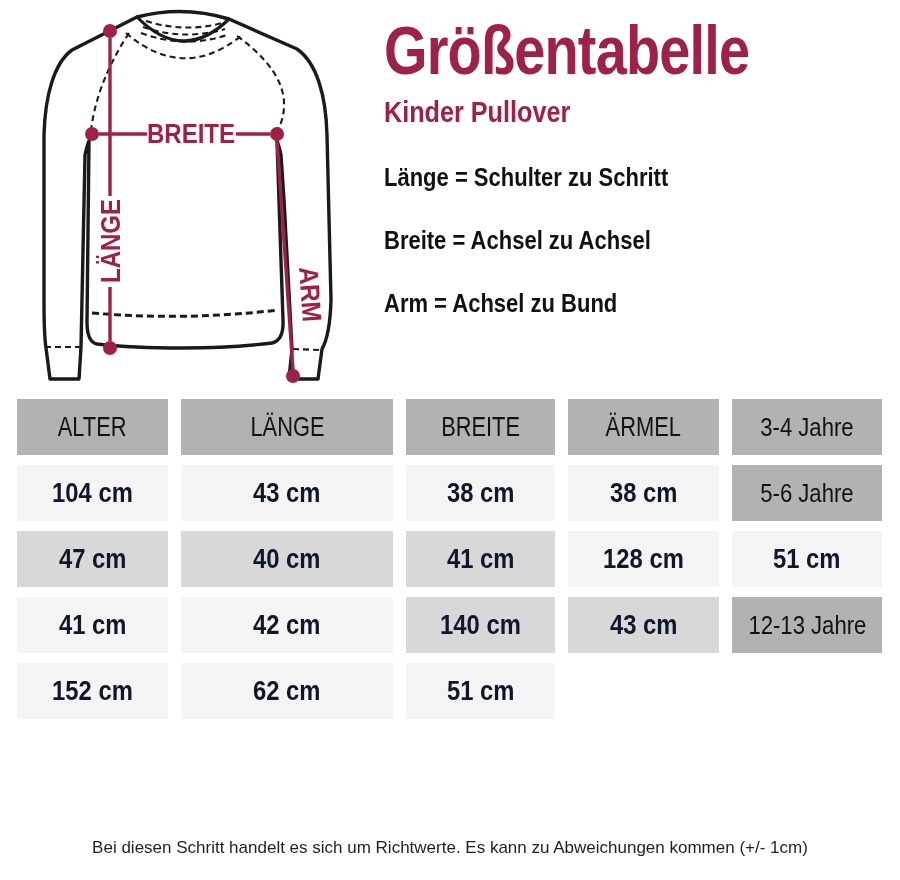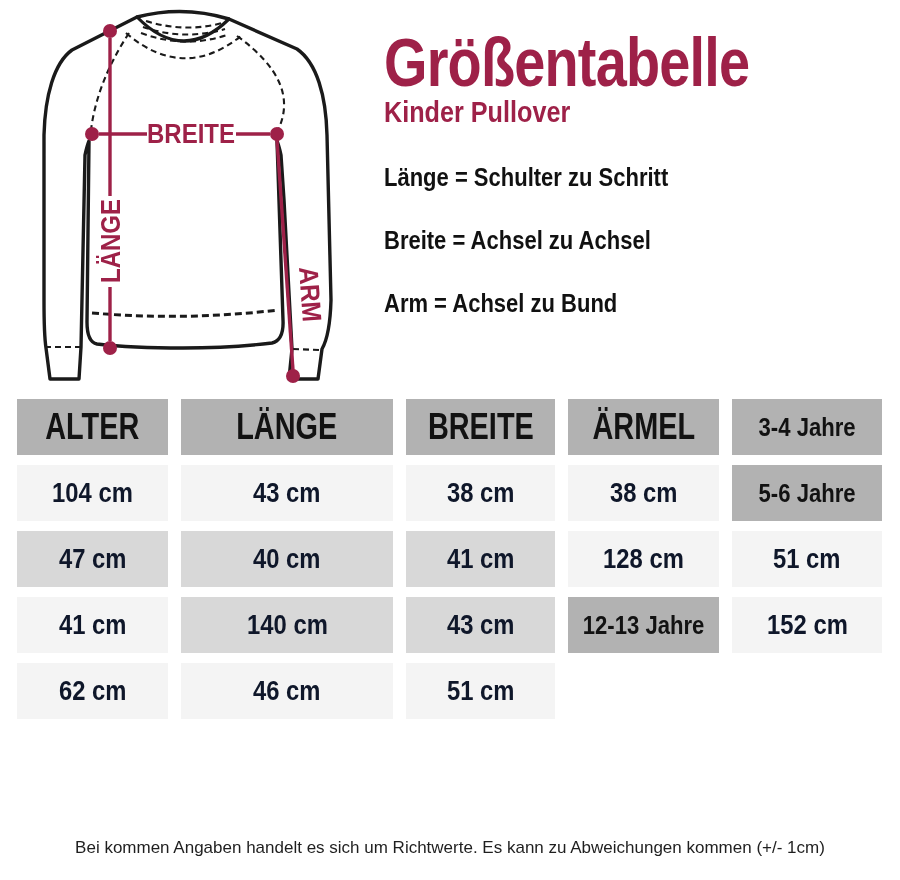--- a/index.html
+++ b/index.html
@@ -8,21 +8,21 @@
     font-family:"Liberation Sans", sans-serif;
     -webkit-font-smoothing:antialiased;
     overflow:hidden;
   }
   .stage{position:relative;width:900px;height:880px;background:#fff;}
 
   
   .diagram{position:absolute;left:0;top:0;width:380px;height:395px;}
 
   
-  .headline{position:absolute;left:384px;top:28px;width:500px;}
+  .headline{position:absolute;left:384px;top:16px;width:500px;}
   .title{
     color:#9e2148;font-weight:bold;font-size:69px;line-height:1.0;
     display:inline-block;transform:scaleX(0.81);transform-origin:left top;
     white-space:nowrap;letter-spacing:-1px;
   }
   .subtitle{
     position:absolute;left:384px;top:95px;
     color:#9e2148;font-weight:bold;font-size:30px;
     display:inline-block;transform:scaleX(0.84);transform-origin:left top;
     white-space:nowrap;
@@ -42,23 +42,23 @@
     display:grid;
     grid-template-columns:151px 212px 149px 151px 150px;
     grid-auto-rows:56px;
     column-gap:13px;row-gap:10px;
   }
   .cell{
     display:flex;align-items:center;justify-content:center;
     overflow:hidden;
   }
   .cell span{white-space:nowrap;transform:scaleX(0.85);transform-origin:center center;}
-  .hcell{background:#b2b2b2;font-weight:bold;font-size:37px;color:#121212;}
+  .hcell{background:#b2b2b2;font-weight:normal;font-size:28px;color:#121212;}
   .hcell span{transform:scaleX(0.78);}
-  .acell{background:#b2b2b2;font-weight:bold;font-size:26px;color:#121212;justify-content:center;}
+  .acell{background:#b2b2b2;font-weight:normal;font-size:26px;color:#121212;justify-content:center;}
   .vcell{font-weight:bold;font-size:28px;color:#0f172a;}
   .light{background:#f4f4f4;}
   .dark{background:#d8d8d8;}
 
   
   .footnote{
     position:absolute;left:0;top:838px;width:900px;
     text-align:center;font-size:17px;color:#1f1f1f;
   }
 </style>
@@ -167,40 +167,40 @@
 
     <div class="cell vcell light">
         <span>128 cm</span>
       </div>
     <div class="cell vcell light">
         <span>51 cm</span>
       </div>
     <div class="cell vcell light">
         <span>41 cm</span>
       </div>
+    <div class="cell vcell light">
+        <span>42 cm</span>
+      </div>
 
     <div class="cell vcell dark">
         <span>140 cm</span>
       </div>
     <div class="cell vcell dark">
         <span>43 cm</span>
       </div>
 
     <div class="cell acell">
         <span>12-13 Jahre</span>
       </div>
     <div class="cell vcell light">
         <span>152 cm</span>
       </div>
     <div class="cell vcell light">
         <span>62 cm</span>
       </div>
     <div class="cell vcell light">
-        <span>46 cm</span>
-      </div>
-    <div class="cell vcell light">
         <span>51 cm</span>
       </div>
   </div>
 
-  <div class="footnote">Bei kommen Angaben handelt es sich um Richtwerte. Es kann zu Abweichungen kommen (+/- 1cm)</div>
+  <div class="footnote">Bei diesen Schritt handelt es sich um Richtwerte. Es kann zu Abweichungen kommen (+/- 1cm)</div>
 
 </div>
 
 </body></html>

